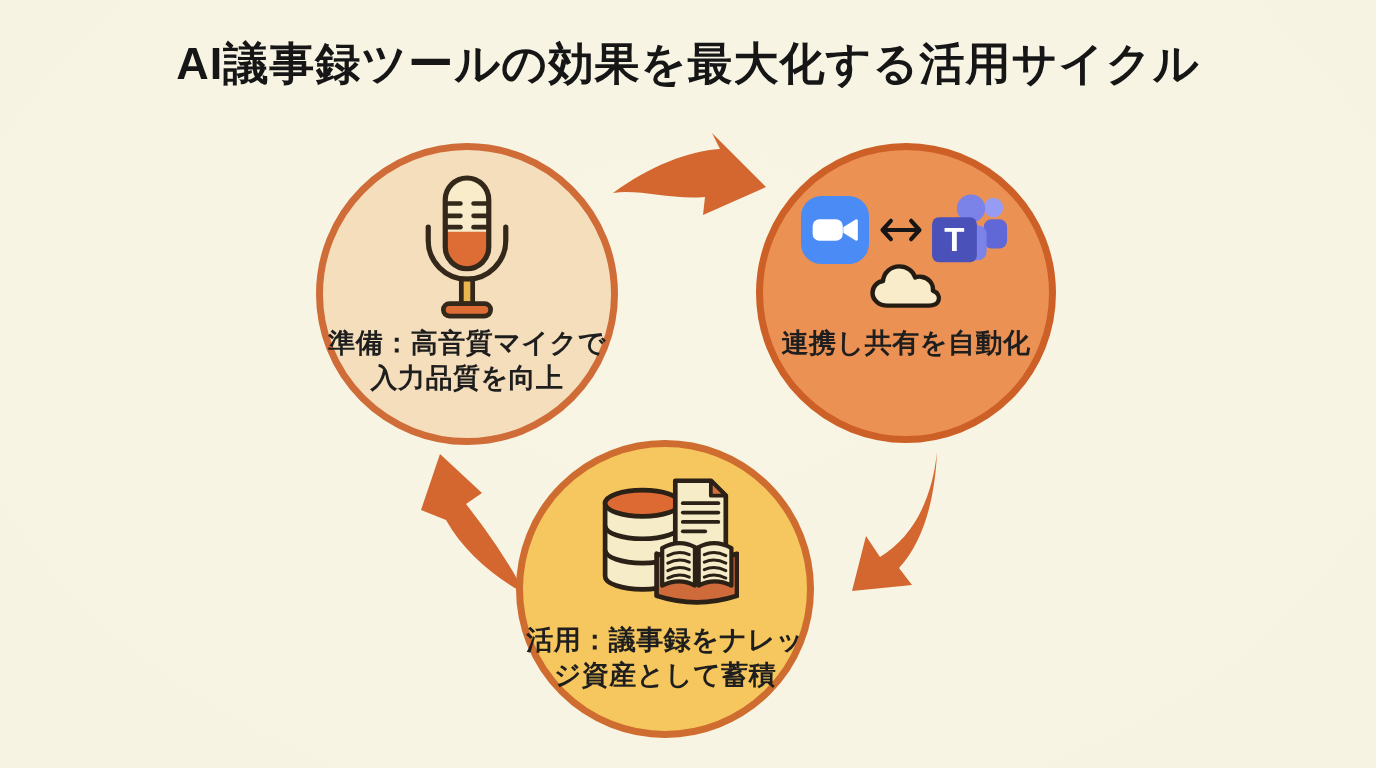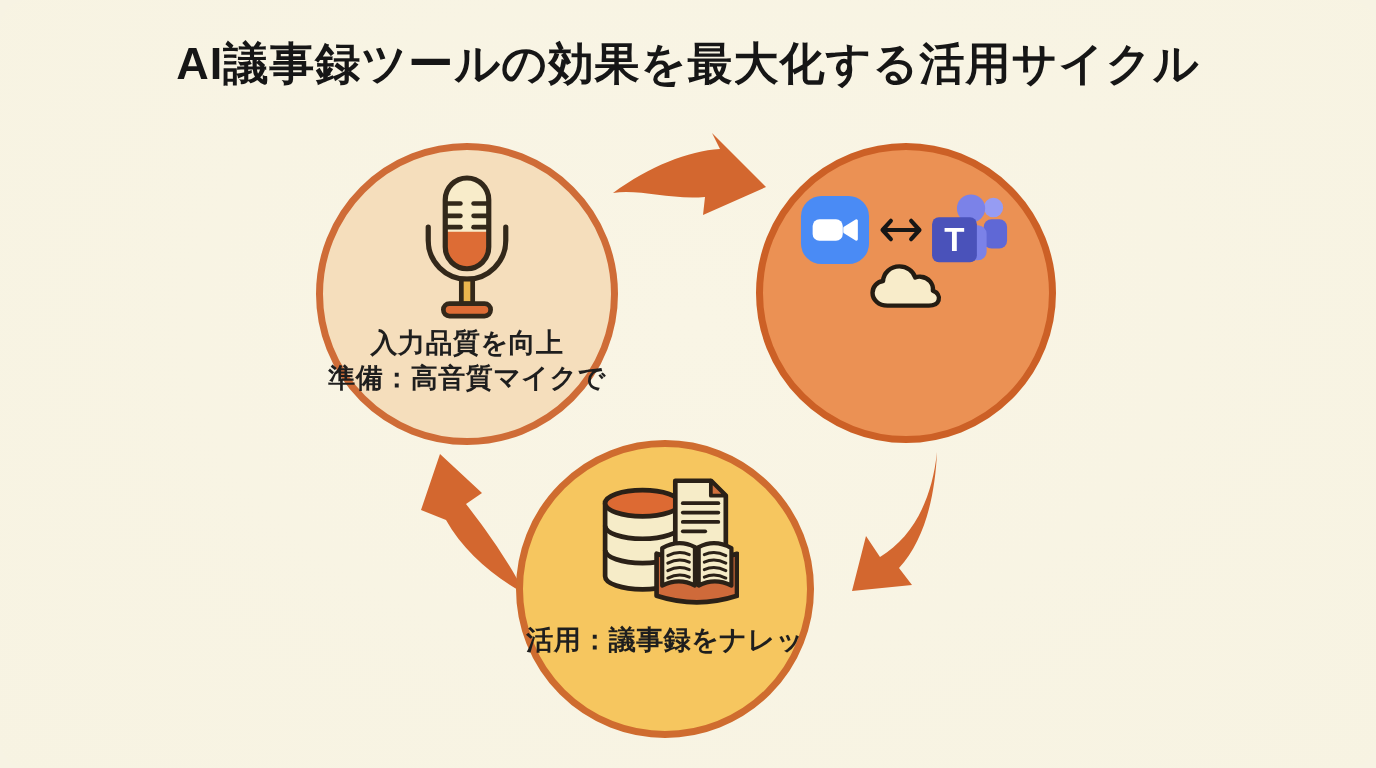--- a/index.html
+++ b/index.html
@@ -106,22 +106,22 @@
         <path d="M33 46 H48"></path>
           <path d="M62 46 H77"></path>
         <path d="M33 58 H48"></path>
           <path d="M62 58 H77"></path>
       </g>
       <path d="M14 58 V72 a41 41 0 0 0 82 0 V58" fill="none" stroke="#33281a" stroke-width="5.5" stroke-linecap="round"></path>
       <rect x="49" y="113" width="12" height="26" fill="#eab64e" stroke="#33281a" stroke-width="5"></rect>
       <rect x="30" y="139" width="50" height="13" rx="6.5" fill="#de6c35" stroke="#33281a" stroke-width="5"></rect>
     </svg>
     <div class="label">
+      <div>準備：高音質マイクで</div>
       <div>入力品質を向上</div>
-      <div>準備：高音質マイクで</div>
     </div>
   </section>
 
   <section class="circle c2">
     <div class="apps-row">
       <svg width="70" height="70" viewBox="0 0 72 72">
         <rect x="1" y="1" width="70" height="70" rx="21" fill="#4a8bf5"></rect>
         <rect x="13" y="25" width="31" height="22" rx="7" fill="#ffffff"></rect>
         <path d="M46 34 L58 26.5 V45.5 L46 38 Z" fill="#ffffff" stroke="#ffffff" stroke-width="3" stroke-linejoin="round"></path>
       </svg>
@@ -134,20 +134,21 @@
         <circle cx="40" cy="17" r="14.5" fill="#7b82e8"></circle>
         <rect x="24" y="34" width="32" height="36" rx="9" fill="#7b82e8"></rect>
         <rect x="0" y="26" width="46" height="46" rx="7" fill="#4a52ba"></rect>
         <text x="23" y="61" text-anchor="middle" font-size="34" font-weight="800" fill="#ffffff">T</text>
       </svg>
     </div>
     <svg class="cloud-icon" width="74" height="52" viewBox="0 0 84 58">
       <path d="M21 49 C 11 49 4 42.5 4 34.5 C 4 27.5 9 22 16 21 C 16.5 11.5 24.5 4.5 34.5 4.5 C 43 4.5 50 9.5 52.5 17 C 54.5 16.2 56.8 15.8 59 16.2 C 67.5 17.2 73.5 24 72.5 32 C 77.5 34 80.5 38.5 79 43 C 77.5 47.5 73 49 68 49 Z" fill="#f8ecca" stroke="#241c12" stroke-width="5" stroke-linejoin="round"></path>
     </svg>
     <div class="label">
+      <div>連携し共有を自動化</div>
     </div>
   </section>
 
   <section class="circle c3">
     <svg class="knowledge-icon" width="148" height="131" viewBox="0 0 158 140">
 
       <path d="M15 28 v78 a40 14 0 0 0 80 0 v-78 z" fill="#f6ecc8" stroke="#2b2117" stroke-width="5"></path>
       <path d="M15 52 a40 14 0 0 0 80 0" fill="none" stroke="#2b2117" stroke-width="5"></path>
       <path d="M15 78 a40 14 0 0 0 80 0" fill="none" stroke="#2b2117" stroke-width="5"></path>
       <ellipse cx="55" cy="28" rx="40" ry="14" fill="#dd6a33" stroke="#2b2117" stroke-width="5"></ellipse>
@@ -171,16 +172,17 @@
           <path d="M82 100 Q94 94 105 99"></path>
           <path d="M82 108 Q94 102 105 107"></path>
         <path d="M144 84 Q132 78 121 83"></path>
           <path d="M144 92 Q132 86 121 91"></path>
           <path d="M144 100 Q132 94 121 99"></path>
           <path d="M144 108 Q132 102 121 107"></path>
       </g>
     </svg>
     <div class="label">
       <div>活用：議事録をナレッ</div>
+      <div>ジ資産として蓄積</div>
     </div>
   </section>
 
 </div>
 
 </body></html>

